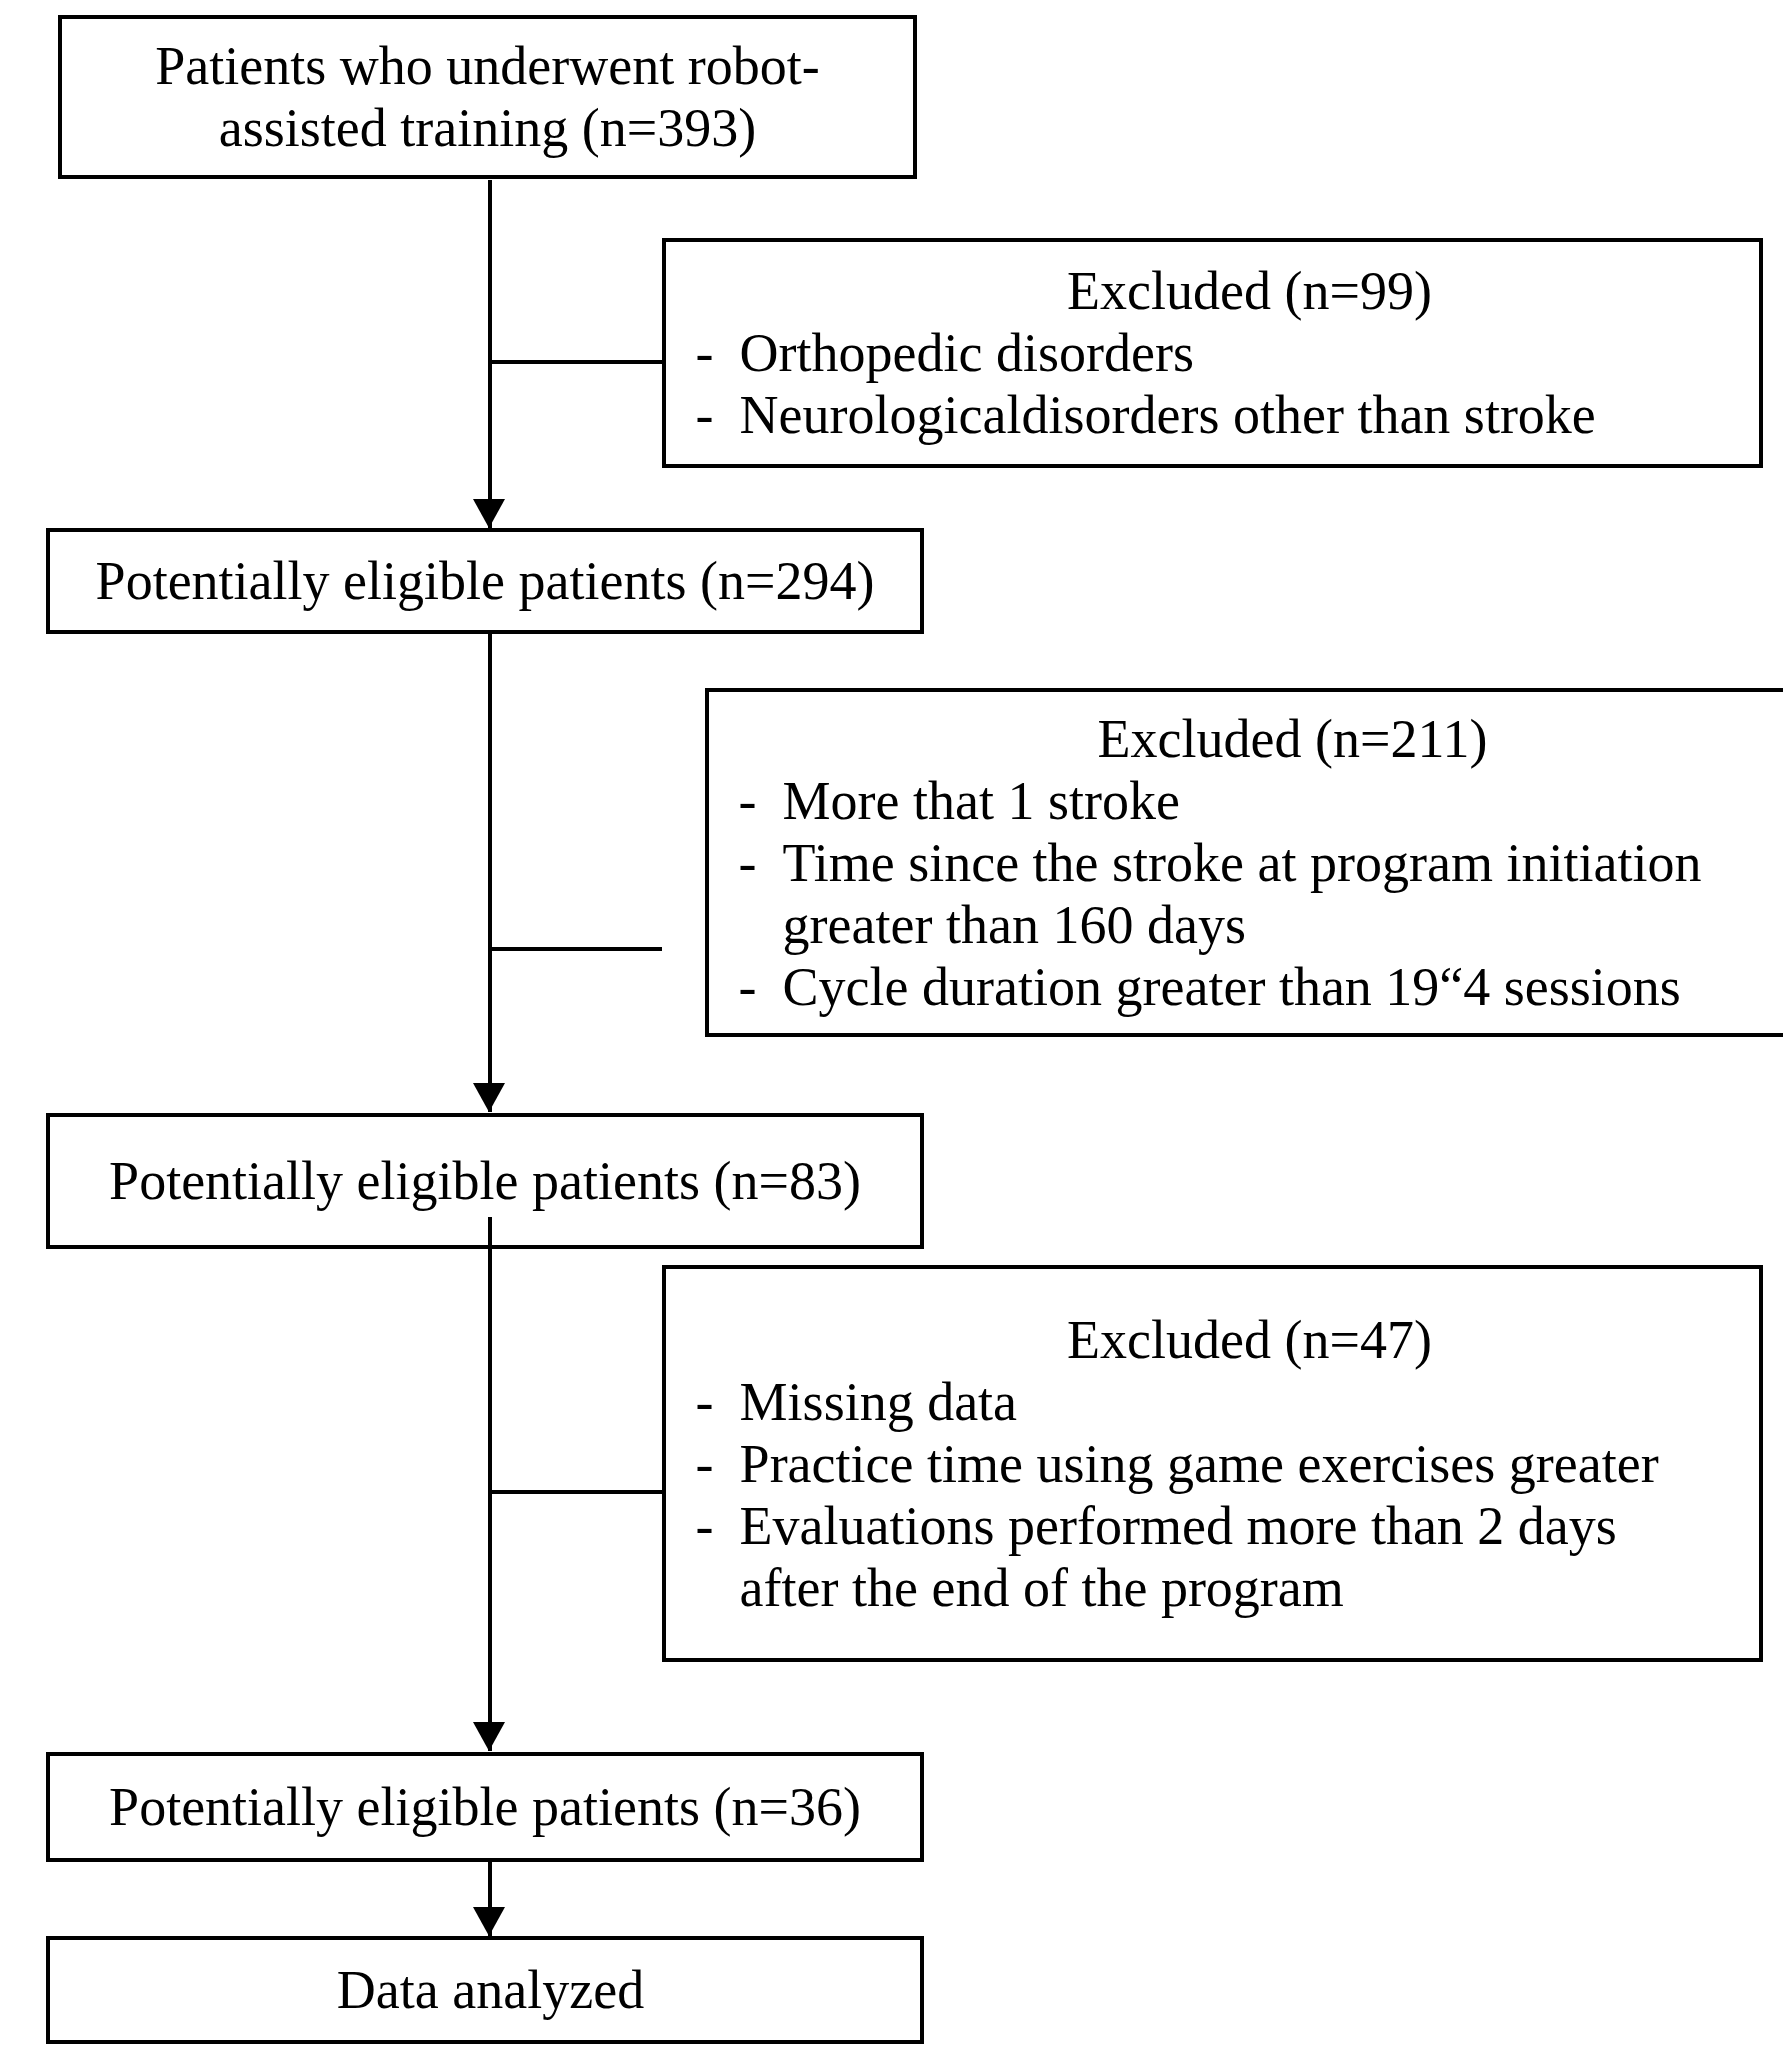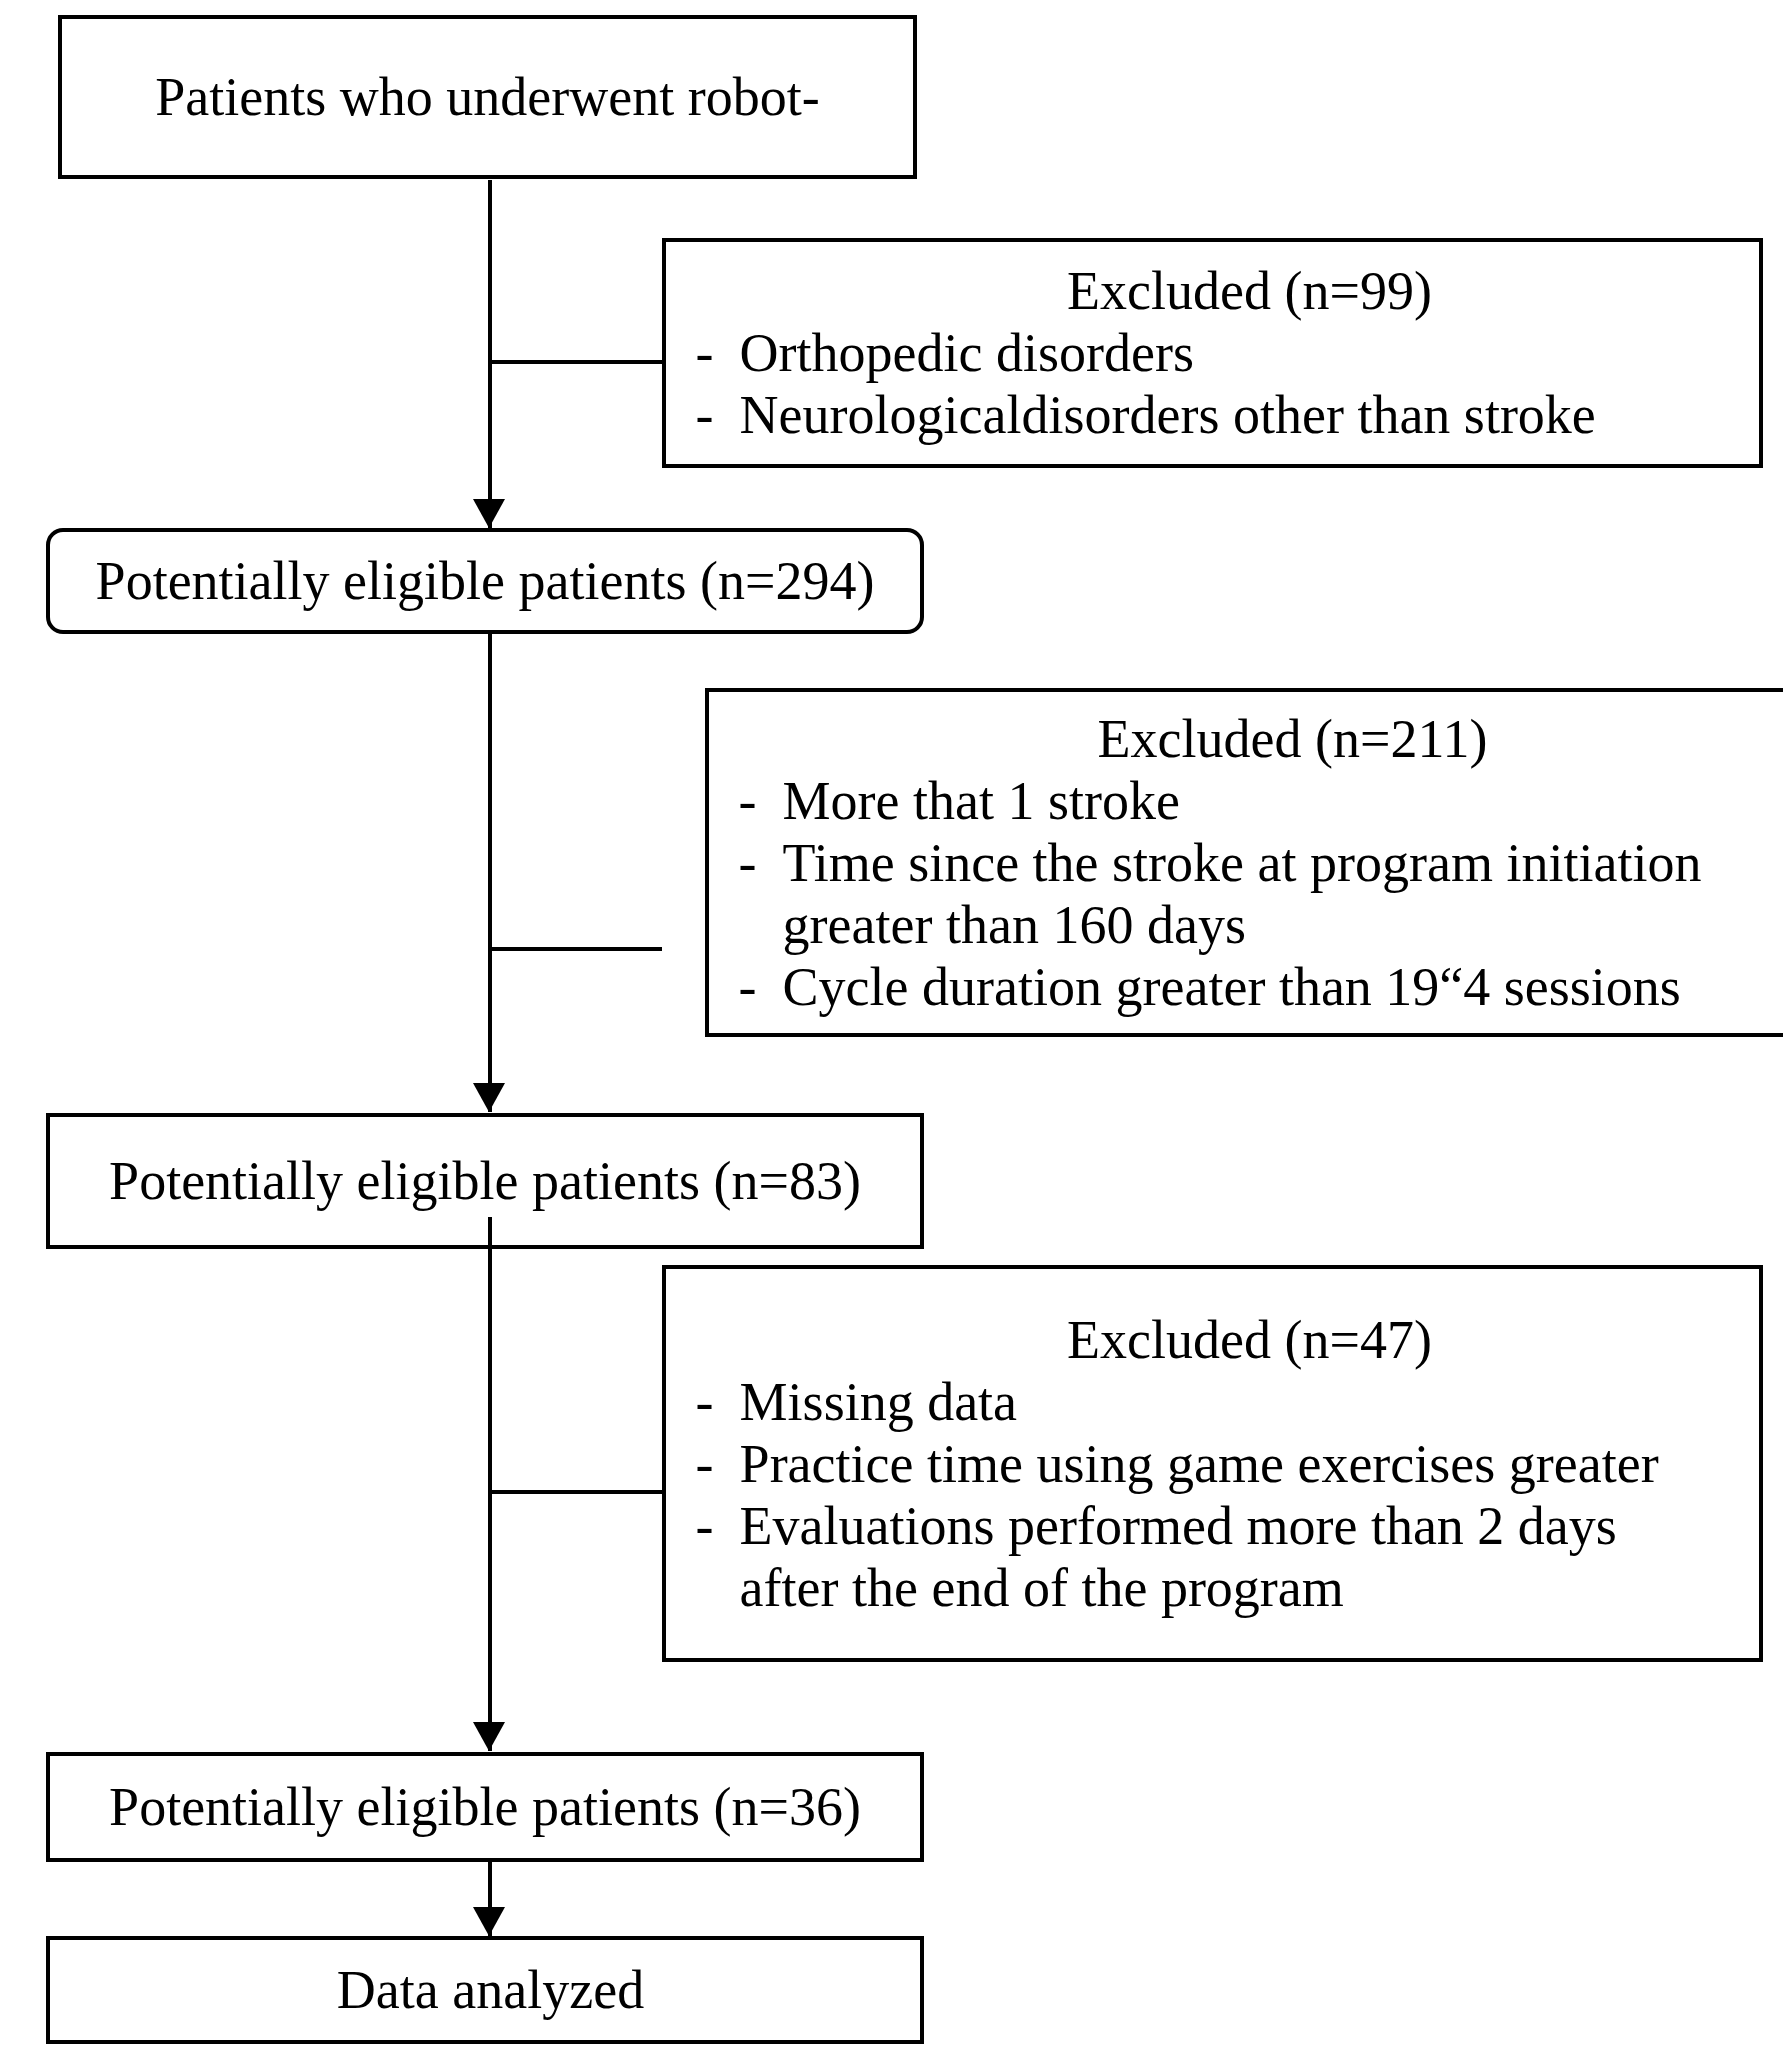--- a/index.html
+++ b/index.html
@@ -75,20 +75,21 @@
     border-top: 29.6px solid #000000;
   }
 </style>
 </head>
 <body>
 
 <div id="canvas">
 
   <div class="box step-box" style="left:58px; top:15.4px; width:859px; height:164px;">
     <div>Patients who underwent robot-</div>
+    <div>assisted training (n=393)</div>
   </div>
 
   <div class="vline" style="left:488px; top:180px; height:348px;"></div>
   <div class="hline" style="left:488px; top:360px; width:174px;"></div>
   <div class="arrowhead" style="left:473px; top:499px;"></div>
 
   <div class="box excl-box" style="left:662px; top:238px; width:1101px; height:230px;">
     <div class="excl-title">Excluded (n=99)</div>
     <div class="bullet-list">
       <div class="bullet-row">
@@ -99,21 +100,21 @@
       </div>
       <div class="bullet-row">
         <span class="bullet-marker">-</span>
         <div class="bullet-text">
           <div>Neurologicaldisorders other than stroke</div>
         </div>
       </div>
     </div>
   </div>
 
-  <div class="box step-box" style="left:46px; top:528px; width:878px; height:106px;border-radius:17px;">
+  <div class="box step-box" style="left:46px; top:528px; width:878px; height:106px;">
     <div>Potentially eligible patients (n=294)</div>
   </div>
 
   <div class="vline" style="left:488px; top:634px; height:478px;"></div>
   <div class="hline" style="left:488px; top:947px; width:174px;"></div>
   <div class="arrowhead" style="left:473px; top:1083px;"></div>
 
   <div class="box excl-box" style="left:662px; top:688px; width:1101px; height:349px;margin-left:43px;">
     <div class="excl-title">Excluded (n=211)</div>
     <div class="bullet-list">

